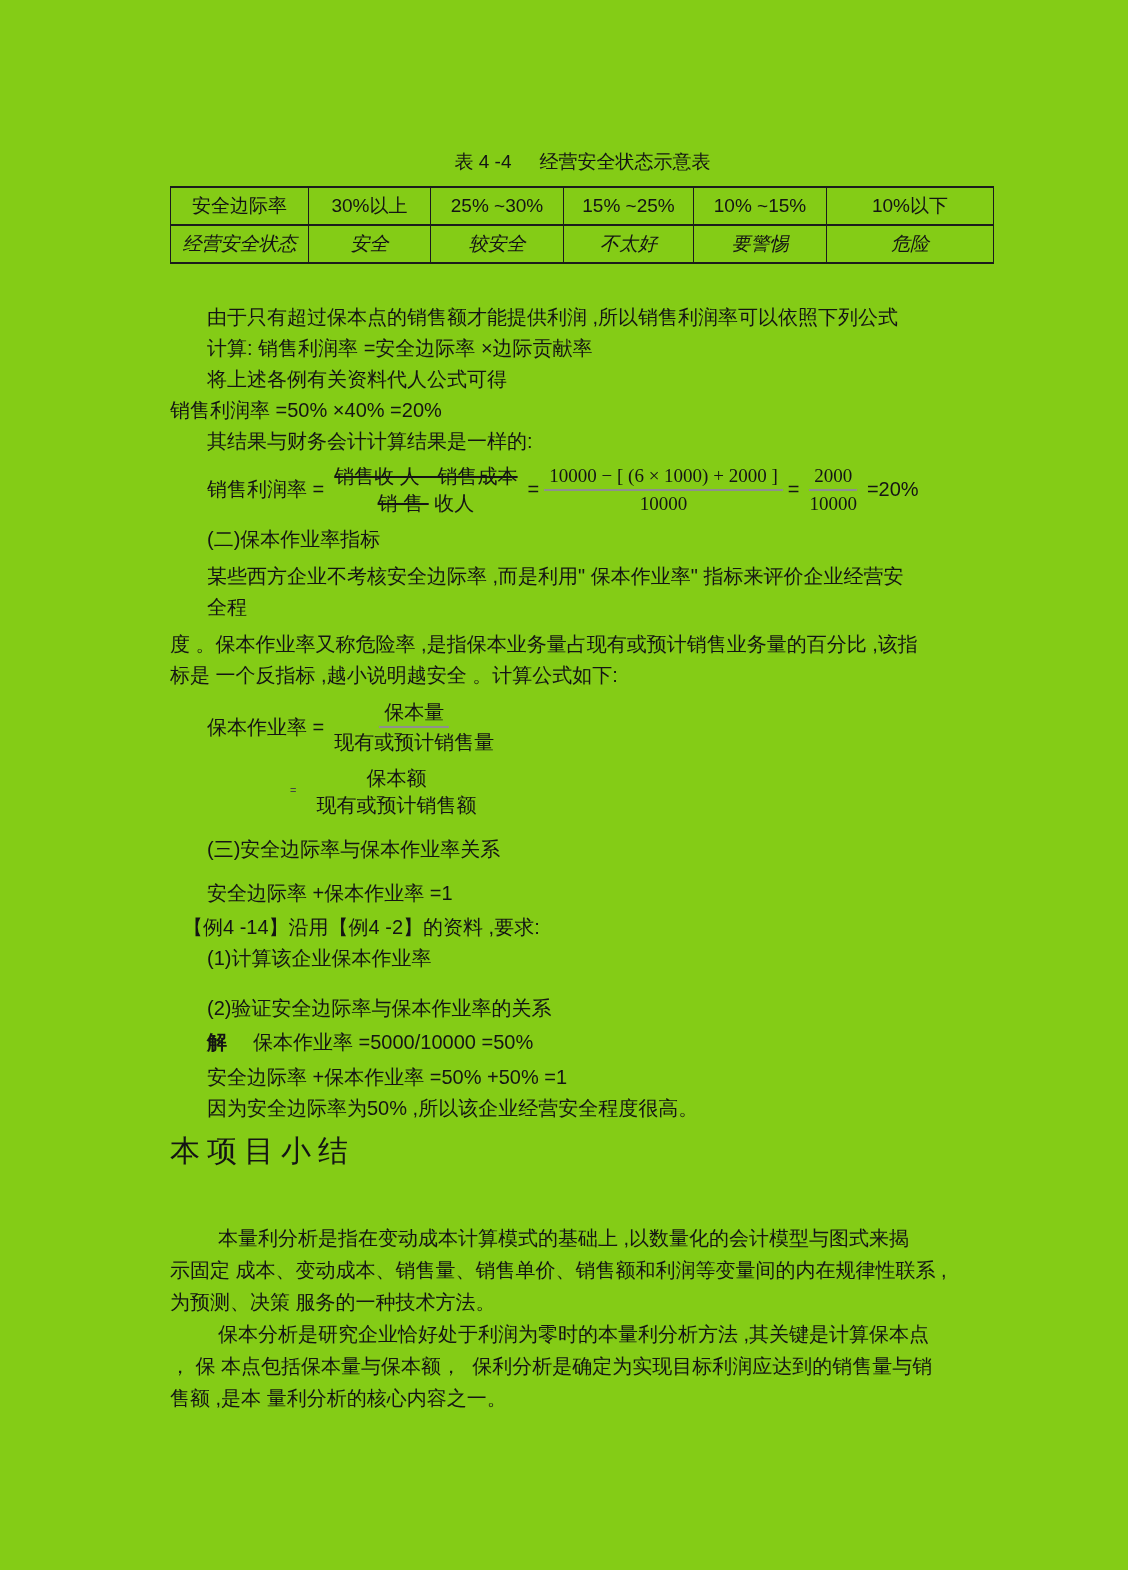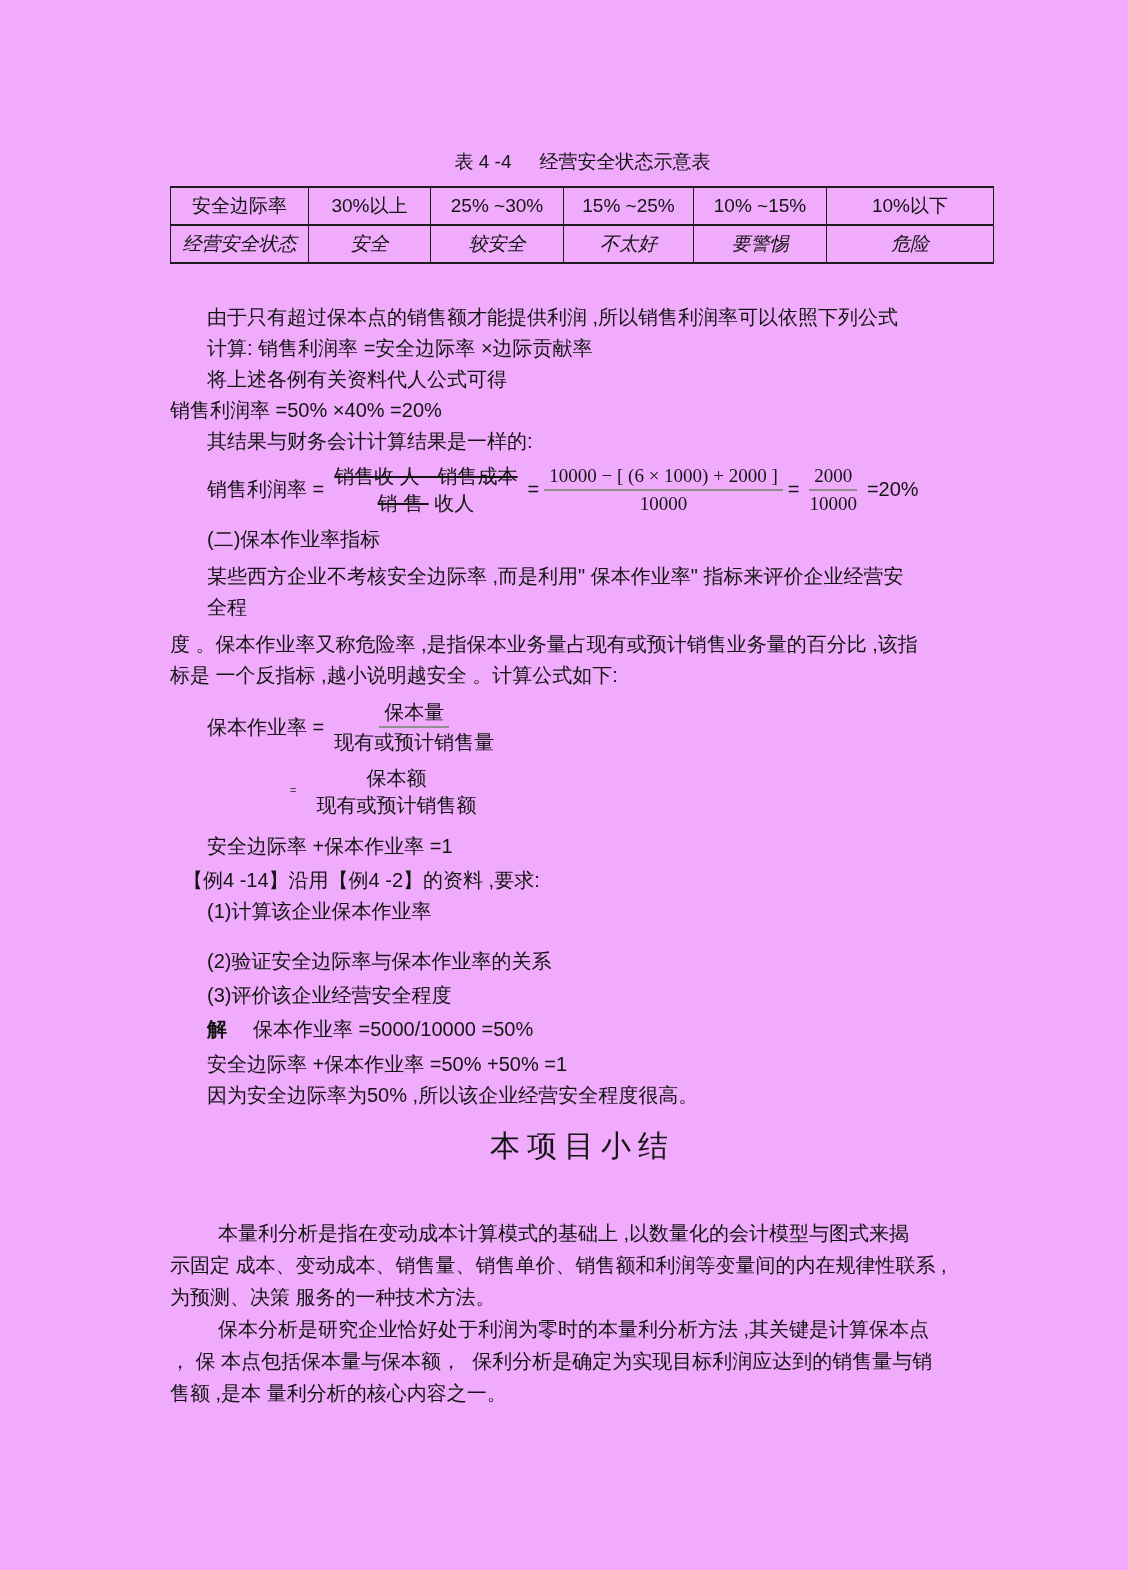--- a/index.html
+++ b/index.html
@@ -1,21 +1,21 @@
 <!DOCTYPE html>
 <html><head>
 <meta charset="utf-8">
 <style>
   html,body{margin:0;padding:0;}
   body{
     width:1128px;height:1570px;background:#ffffff;
     font-family:"Liberation Sans",sans-serif;color:#141414;
     overflow:hidden;
   }
-  .page{position:relative;width:1128px;height:1570px;background:#f0abfc;}
+  .page{position:relative;width:1128px;height:1570px;background:#84cc16;}
   .content{position:absolute;left:170px;top:150px;width:825px;}
   .pre{white-space:pre-wrap;}
 
   
   .tbl-title{display:flex;justify-content:center;align-items:baseline;gap:28px;
     font-size:19px;line-height:24px;margin-bottom:12px;}
 
   
   table.safety{width:823px;border-collapse:collapse;table-layout:fixed;
     border-top:2px solid #1c1c1c;border-bottom:2px solid #1c1c1c;}
@@ -37,22 +37,22 @@
   .frac{display:inline-flex;flex-direction:column;align-items:center;margin:0 5px;}
   .num,.den{line-height:26px;padding:0 5px;text-align:center;}
   .bar{border-bottom:2px solid #8f8f8f;padding-bottom:1px;}
   .den{padding-top:1px;}
   .serif .num,.serif .den{font-family:"Liberation Serif",serif;font-size:19px;line-height:24px;}
   .strike{text-decoration:line-through;text-decoration-thickness:2px;}
   .tiny-eq{font-size:11px;color:#444;margin-right:10px;transform:translateY(-2px);}
   .gap8{display:inline-block;width:26px;}
 
   
-  .summary-heading{text-align:center;font-size:30px;line-height:38px;
-    letter-spacing:7px;margin-top:16px;}
+  .summary-heading{font-size:30px;line-height:38px;
+    letter-spacing:7px;margin-top:8px;}
 </style>
 </head>
 <body>
 
 <div class="page">
   <div class="content">
 
     <div class="tbl-title">
       <span class="pre">表 4 -4</span>
       <span class="pre">经营安全状态示意表</span>
@@ -127,25 +127,25 @@
     </div>
 
     <div class="feq" style="margin-top:10px;margin-left:120px">
       <span class="tiny-eq">=</span>
       <span class="frac">
         <span class="num pre">保本额</span>
         <span class="den pre">现有或预计销售额</span>
       </span>
     </div>
 
+    <p class="p ind pre" style="margin-top:16px">(三)安全边际率与保本作业率关系</p>
     <p class="p ind pre" style="margin-top:13px">安全边际率 +保本作业率 =1</p>
     <p class="p ind13 pre" style="margin-top:3px">【例4 -14】沿用【例4 -2】的资料 ,要求:</p>
     <p class="p ind pre">(1)计算该企业保本作业率</p>
     <p class="p ind pre" style="margin-top:19px">(2)验证安全边际率与保本作业率的关系</p>
-    <p class="p ind pre" style="margin-top:3px">(3)评价该企业经营安全程度</p>
     <p class="p ind" style="margin-top:3px"><span class="bold">解</span><span class="gap8"></span><span class="pre">保本作业率 =5000/10000 =50%</span></p>
     <p class="p ind pre" style="margin-top:4px">安全边际率 +保本作业率 =50% +50% =1</p>
     <p class="p ind pre">因为安全边际率为50% ,所以该企业经营安全程度很高。</p>
 
     <h1 class="summary-heading" style="font-weight:normal;margin-bottom:0">本项目小结</h1>
     <p class="p lh32 ti48 pre" style="margin-top:52px">本量利分析是指在变动成本计算模式的基础上 ,以数量化的会计模型与图式来揭
 示固定 成本、变动成本、销售量、销售单价、销售额和利润等变量间的内在规律性联系 ,
 为预测、决策 服务的一种技术方法。</p>
     <p class="p lh32 ti48 pre">保本分析是研究企业恰好处于利润为零时的本量利分析方法 ,其关键是计算保本点
 ， 保 本点包括保本量与保本额，  保利分析是确定为实现目标利润应达到的销售量与销

